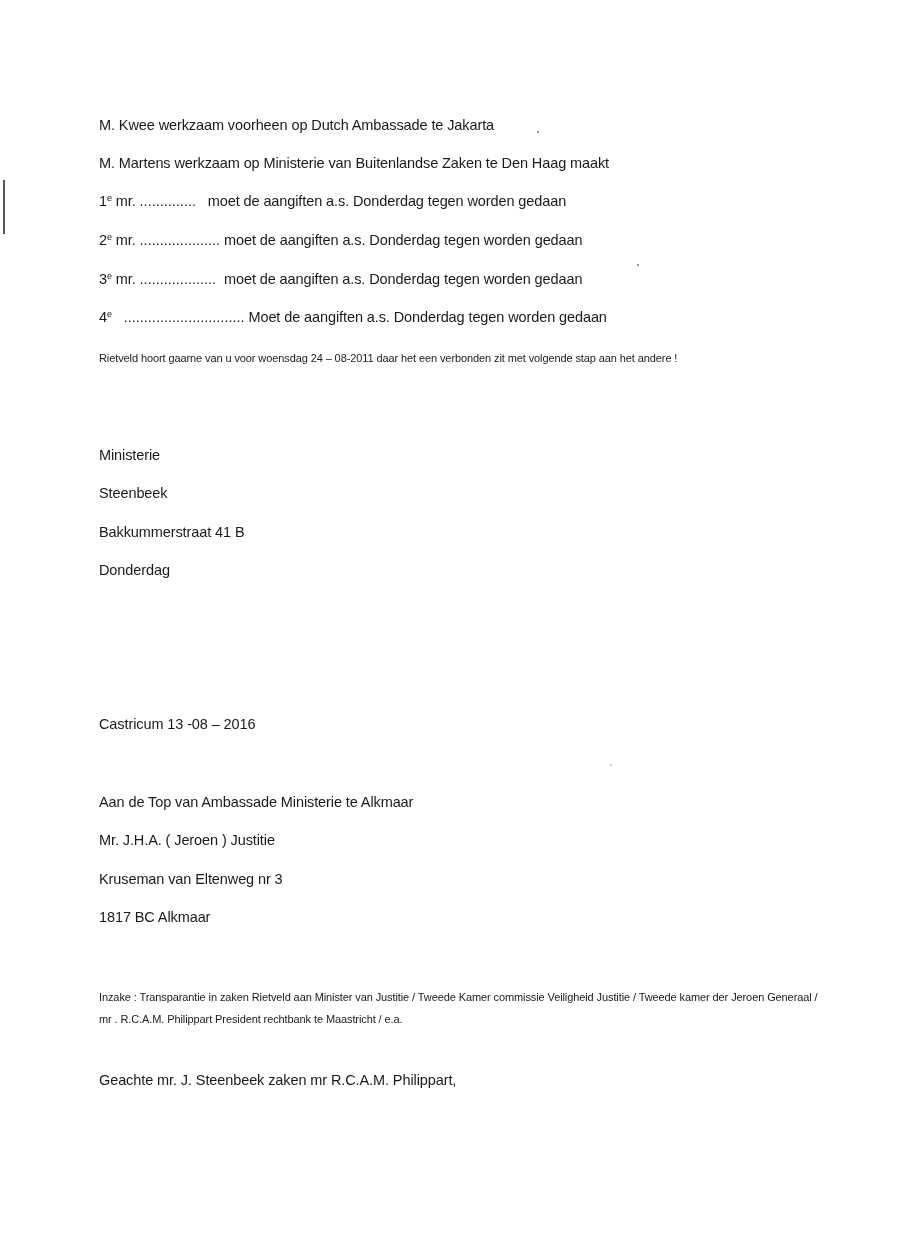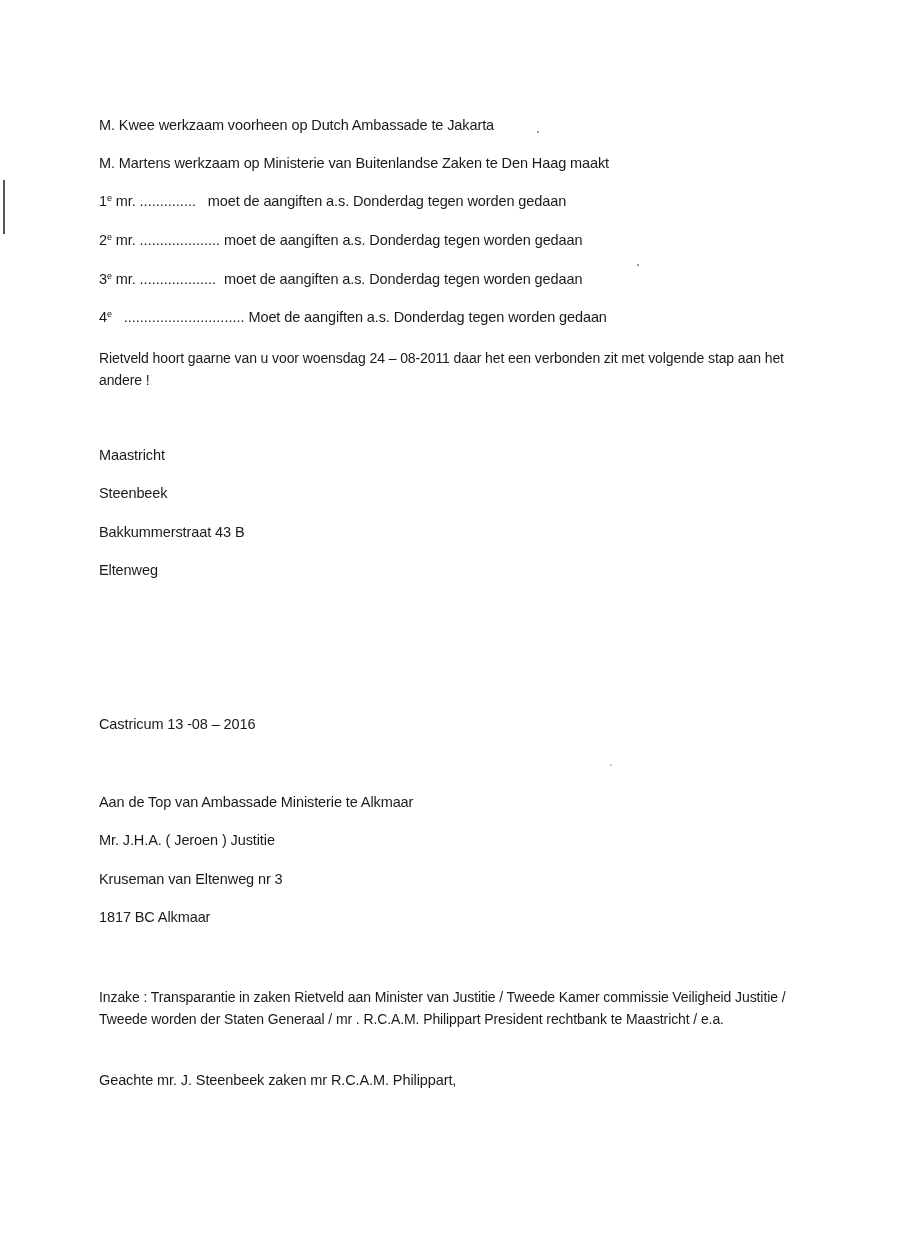--- a/index.html
+++ b/index.html
@@ -1,19 +1,19 @@
 <!DOCTYPE html>
 <html><head>
 <meta charset="utf-8">
 <style>
   html, body { margin: 0; padding: 0; background: #ffffff; }
   body { width: 900px; height: 1259px; position: relative; overflow: hidden;
          font-family: "Liberation Sans", sans-serif; color: #1a1a1a; }
   .line { position: absolute; left: 99px; font-size: 14.5px; letter-spacing: -0.1px; white-space: nowrap; }
-  .para { position: absolute; left: 99px; font-size: 14px; line-height: 22px; letter-spacing: -0.1px; }
+  .para { position: absolute; left: 99px; font-size: 11px; line-height: 22px; letter-spacing: -0.1px; }
   sup { font-size: 9px; vertical-align: 5px; }
   .dots { letter-spacing: 0; }
   .edge-mark { position: absolute; left: 3px; top: 180px; width: 2px; height: 54px; background: #555; }
   .speck { position: absolute; width: 2px; height: 2px; background: #999; }
 </style>
 </head>
 <body>
 
 <div class="edge-mark"></div>
 <div class="speck" style="left:537px;top:131px"></div>
@@ -23,27 +23,27 @@
 <div class="line" style="top:117px">M. Kwee werkzaam voorheen op Dutch Ambassade te Jakarta</div>
 <div class="line" style="top:155px">M. Martens werkzaam op Ministerie van Buitenlandse Zaken te Den Haag maakt</div>
 
 <div class="line" style="top:193px"><span>1</span><sup>e</sup><span style="white-space:pre"> mr. </span><span class="dots">..............</span><span style="white-space:pre">   moet de aangiften a.s. Donderdag tegen worden gedaan</span></div>
 <div class="line" style="top:232px"><span>2</span><sup>e</sup><span style="white-space:pre"> mr. </span><span class="dots">....................</span><span style="white-space:pre"> moet de aangiften a.s. Donderdag tegen worden gedaan</span></div>
 <div class="line" style="top:271px"><span>3</span><sup>e</sup><span style="white-space:pre"> mr. </span><span class="dots">...................</span><span style="white-space:pre">  moet de aangiften a.s. Donderdag tegen worden gedaan</span></div>
 <div class="line" style="top:309px"><span>4</span><sup>e</sup><span style="white-space:pre">   </span><span class="dots">..............................</span><span style="white-space:pre"> Moet de aangiften a.s. Donderdag tegen worden gedaan</span></div>
 
 <div class="para" style="top:347px;width:720px">Rietveld hoort gaarne van u voor woensdag 24 – 08-2011 daar het een verbonden zit met volgende stap aan het andere !</div>
 
-<div class="line" style="top:447px">Maastricht</div>
+<div class="line" style="top:447px">Ministerie</div>
 <div class="line" style="top:485px">Steenbeek</div>
-<div class="line" style="top:524px">Bakkummerstraat 43 B</div>
-<div class="line" style="top:562px">Eltenweg</div>
+<div class="line" style="top:524px">Bakkummerstraat 41 B</div>
+<div class="line" style="top:562px">Donderdag</div>
 
 <div class="line" style="top:716px">Castricum 13 -08 – 2016</div>
 
 <div class="line" style="top:794px">Aan de Top van Ambassade Ministerie te Alkmaar</div>
 <div class="line" style="top:832px">Mr. J.H.A. ( Jeroen ) Justitie</div>
 <div class="line" style="top:871px">Kruseman van Eltenweg nr 3</div>
 <div class="line" style="top:909px">1817 BC  Alkmaar</div>
 
-<div class="para" style="top:986px;width:720px">Inzake : Transparantie in zaken Rietveld aan Minister van Justitie / Tweede Kamer commissie Veiligheid Justitie / Tweede worden der Staten Generaal / mr . R.C.A.M. Philippart President rechtbank te Maastricht  / e.a.</div>
+<div class="para" style="top:986px;width:720px">Inzake : Transparantie in zaken Rietveld aan Minister van Justitie / Tweede Kamer commissie Veiligheid Justitie / Tweede kamer der Jeroen Generaal / mr . R.C.A.M. Philippart President rechtbank te Maastricht  / e.a.</div>
 
 <div class="line" style="top:1072px">Geachte mr. J. Steenbeek zaken mr R.C.A.M. Philippart,</div>
 
 </body></html>

